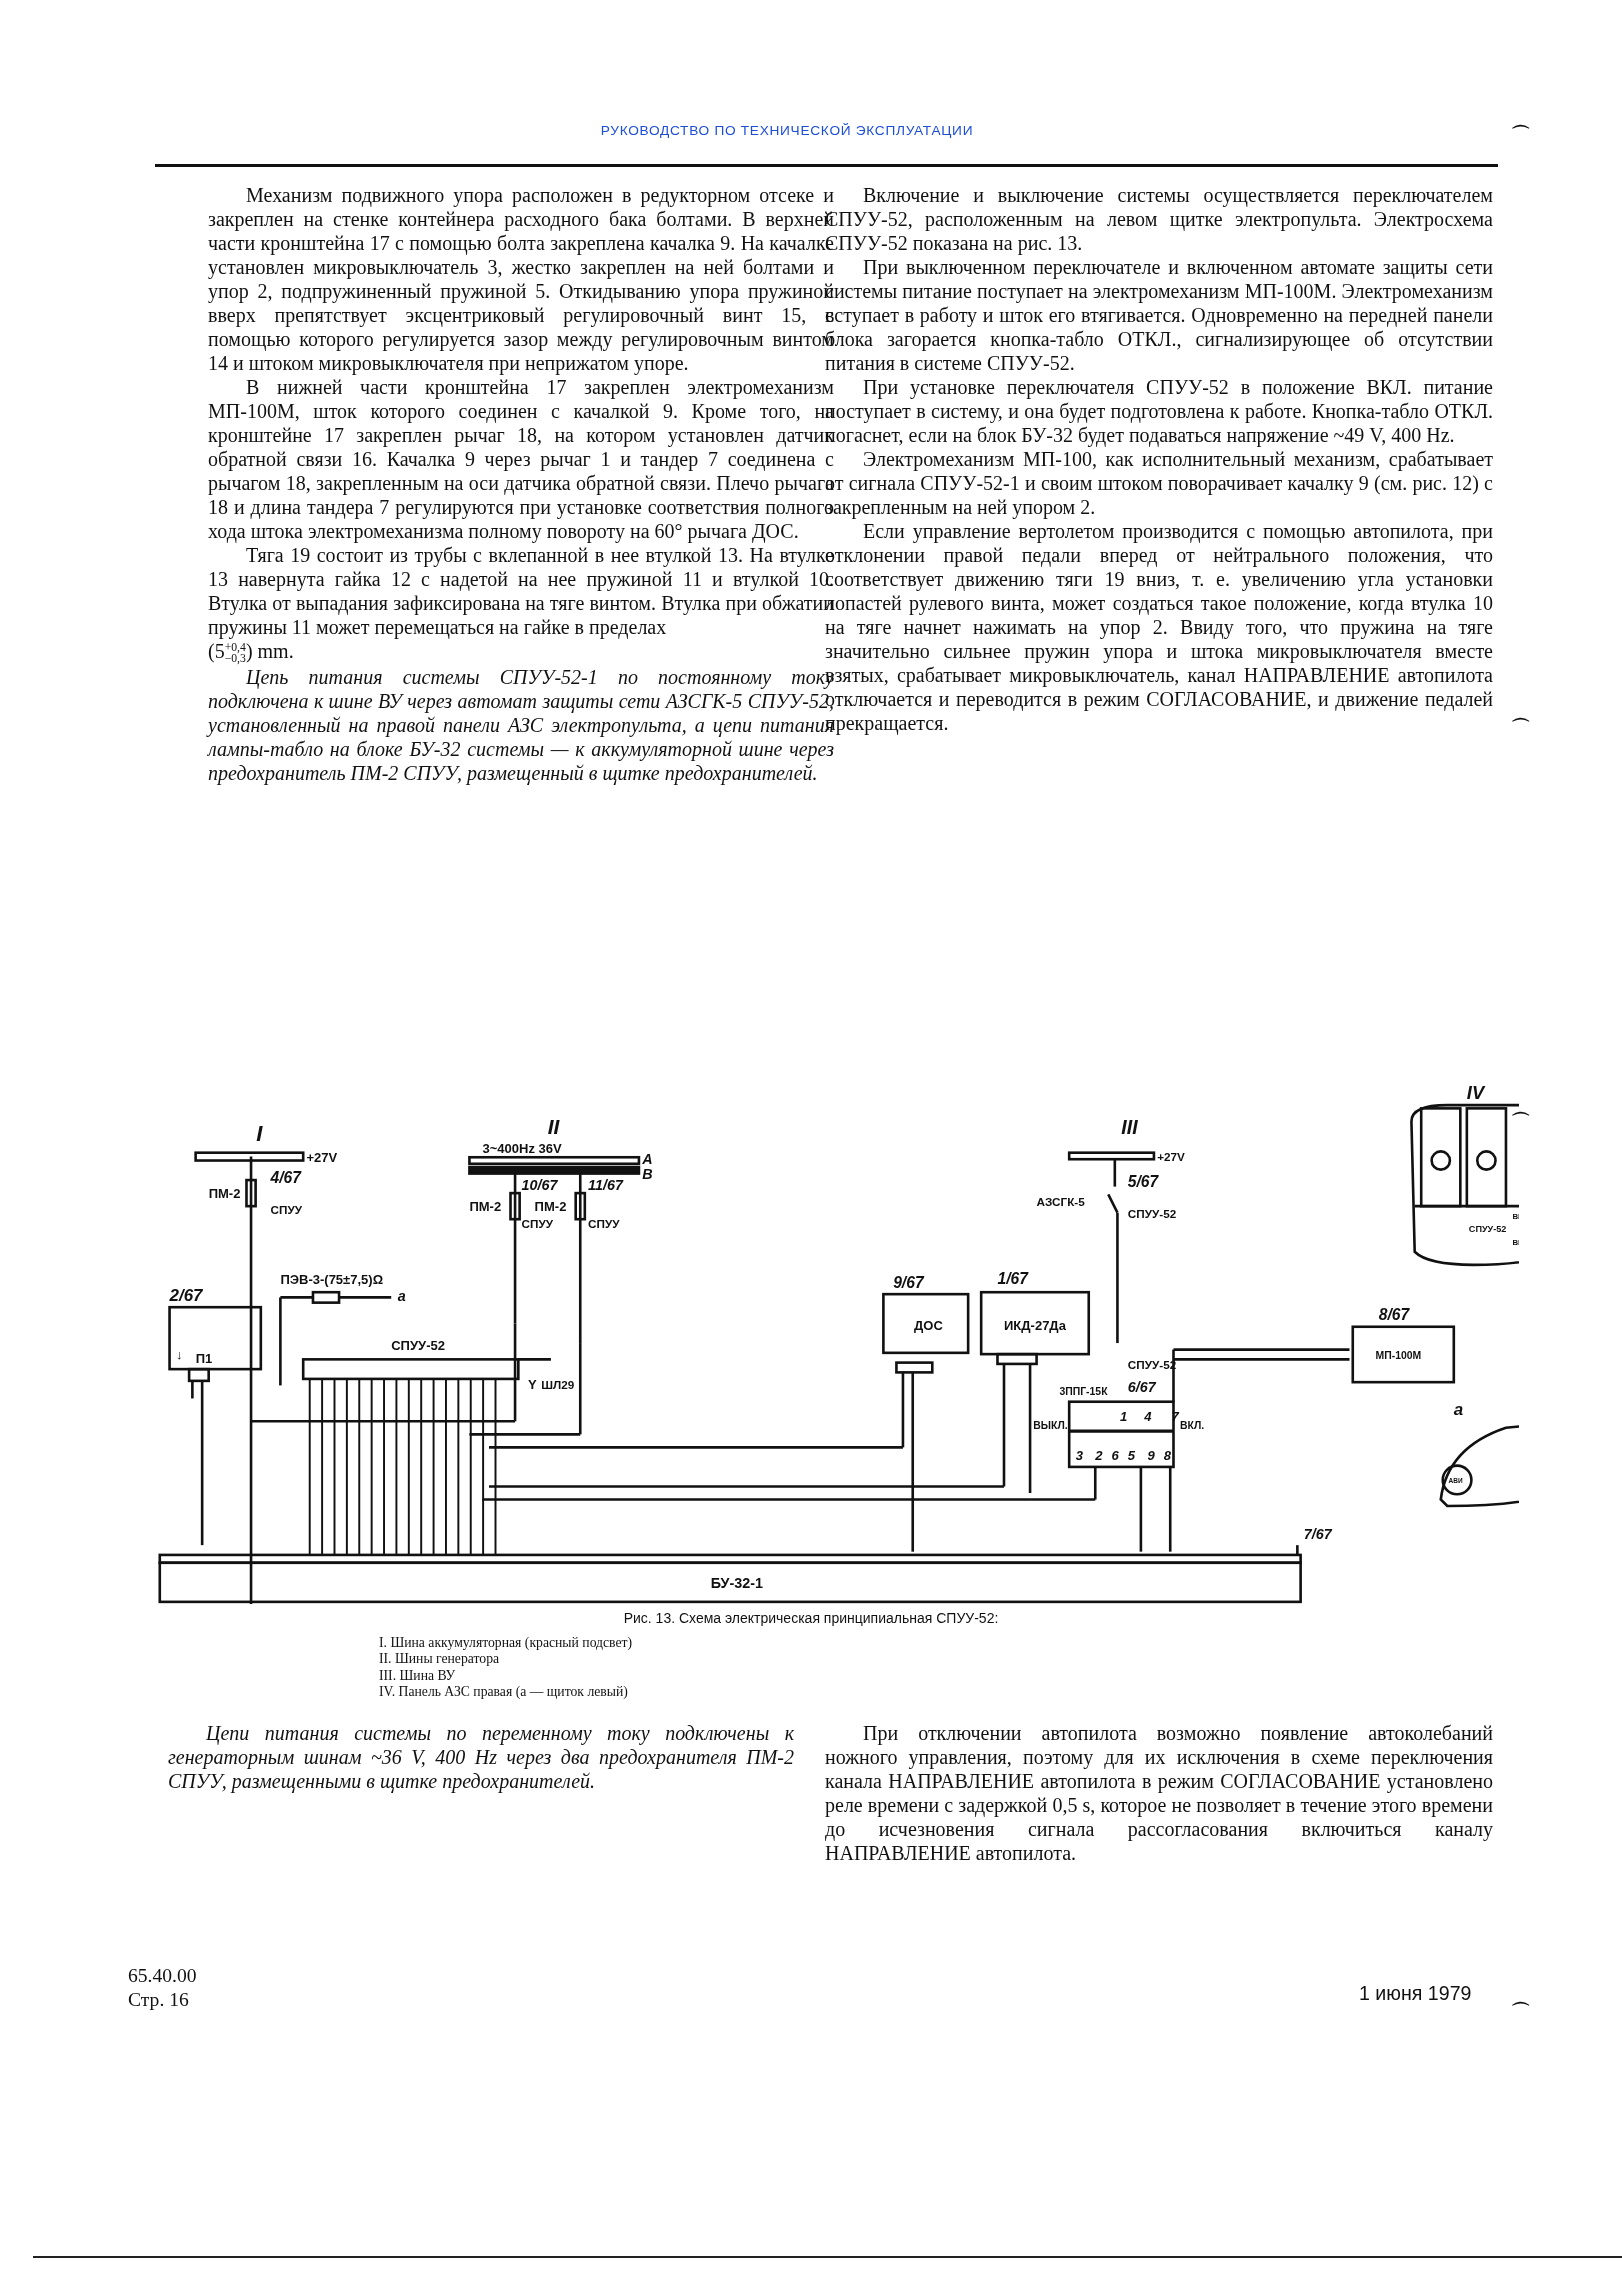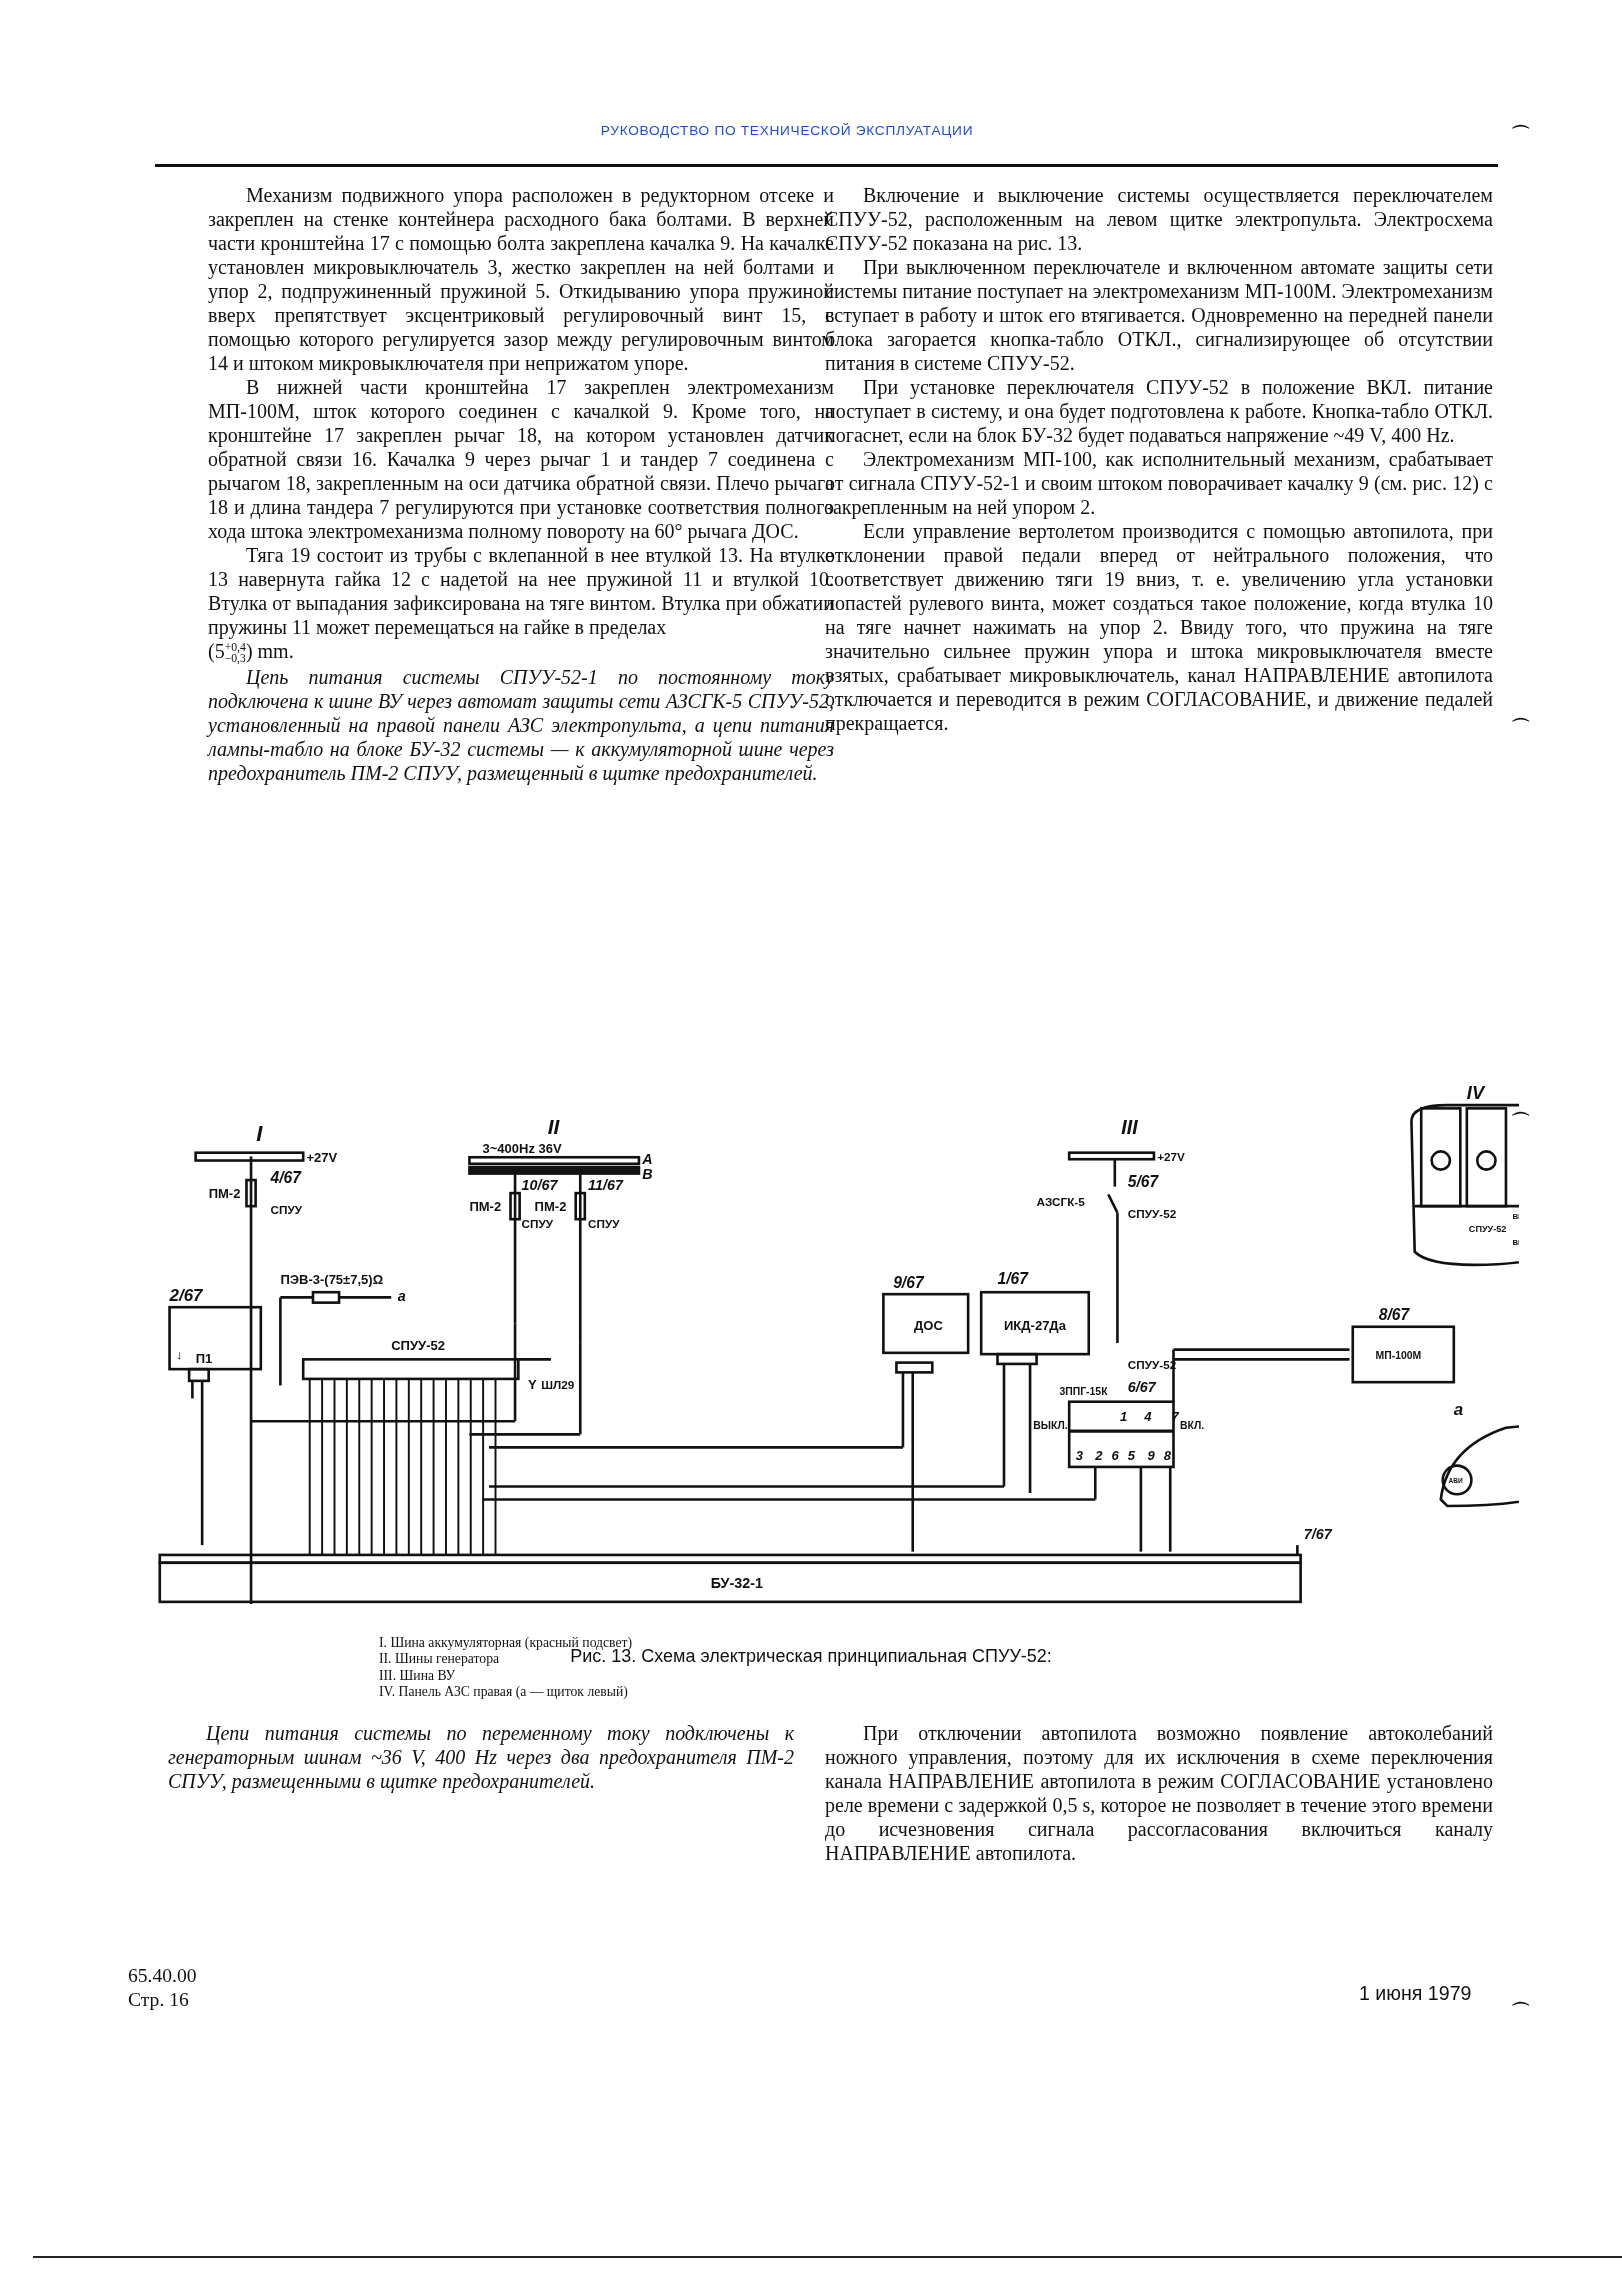--- a/index.html
+++ b/index.html
@@ -24,21 +24,21 @@
   .col-left { left: 168px; top: 183px; width: 626px; margin-left: 40px; }
   .col-right { left: 825px; top: 183px; width: 668px; }
   .col-left-bottom { left: 168px; top: 1721px; width: 626px; }
   .col-right-bottom { left: 825px; top: 1721px; width: 668px; }
   .sup { font-size: 11.7px; display: inline-block; vertical-align: middle; line-height: 11.7px; text-align: left; }
   .diagram { position: absolute; left: 150px; top: 1043px; width: 1369px; height: 561px; }
   .diagram svg { width: 100%; height: 100%; }
   .diagram text { font-family: "Liberation Sans", "DejaVu Sans", sans-serif; font-weight: bold; fill: #111; }
   .caption {
     position: absolute; left: 0; top: 1610px; width: 1622px; text-align: center;
-    font-size: 18px; font-family: "Liberation Sans", "DejaVu Sans", sans-serif; letter-spacing: 0px; margin-top: 36px;
+    font-size: 14px; font-family: "Liberation Sans", "DejaVu Sans", sans-serif; letter-spacing: 0px;
   }
   .legend {
     position: absolute; left: 379px; top: 1635px; font-size: 13.7px; line-height: 16.3px;
     font-family: Liberation Serif, serif;
   }
   .footer-left {
     position: absolute; left: 128px; top: 1964px; font-size: 19.6px; line-height: 23.5px;
     font-family: Liberation Serif, serif;
   }
   .footer-right {

